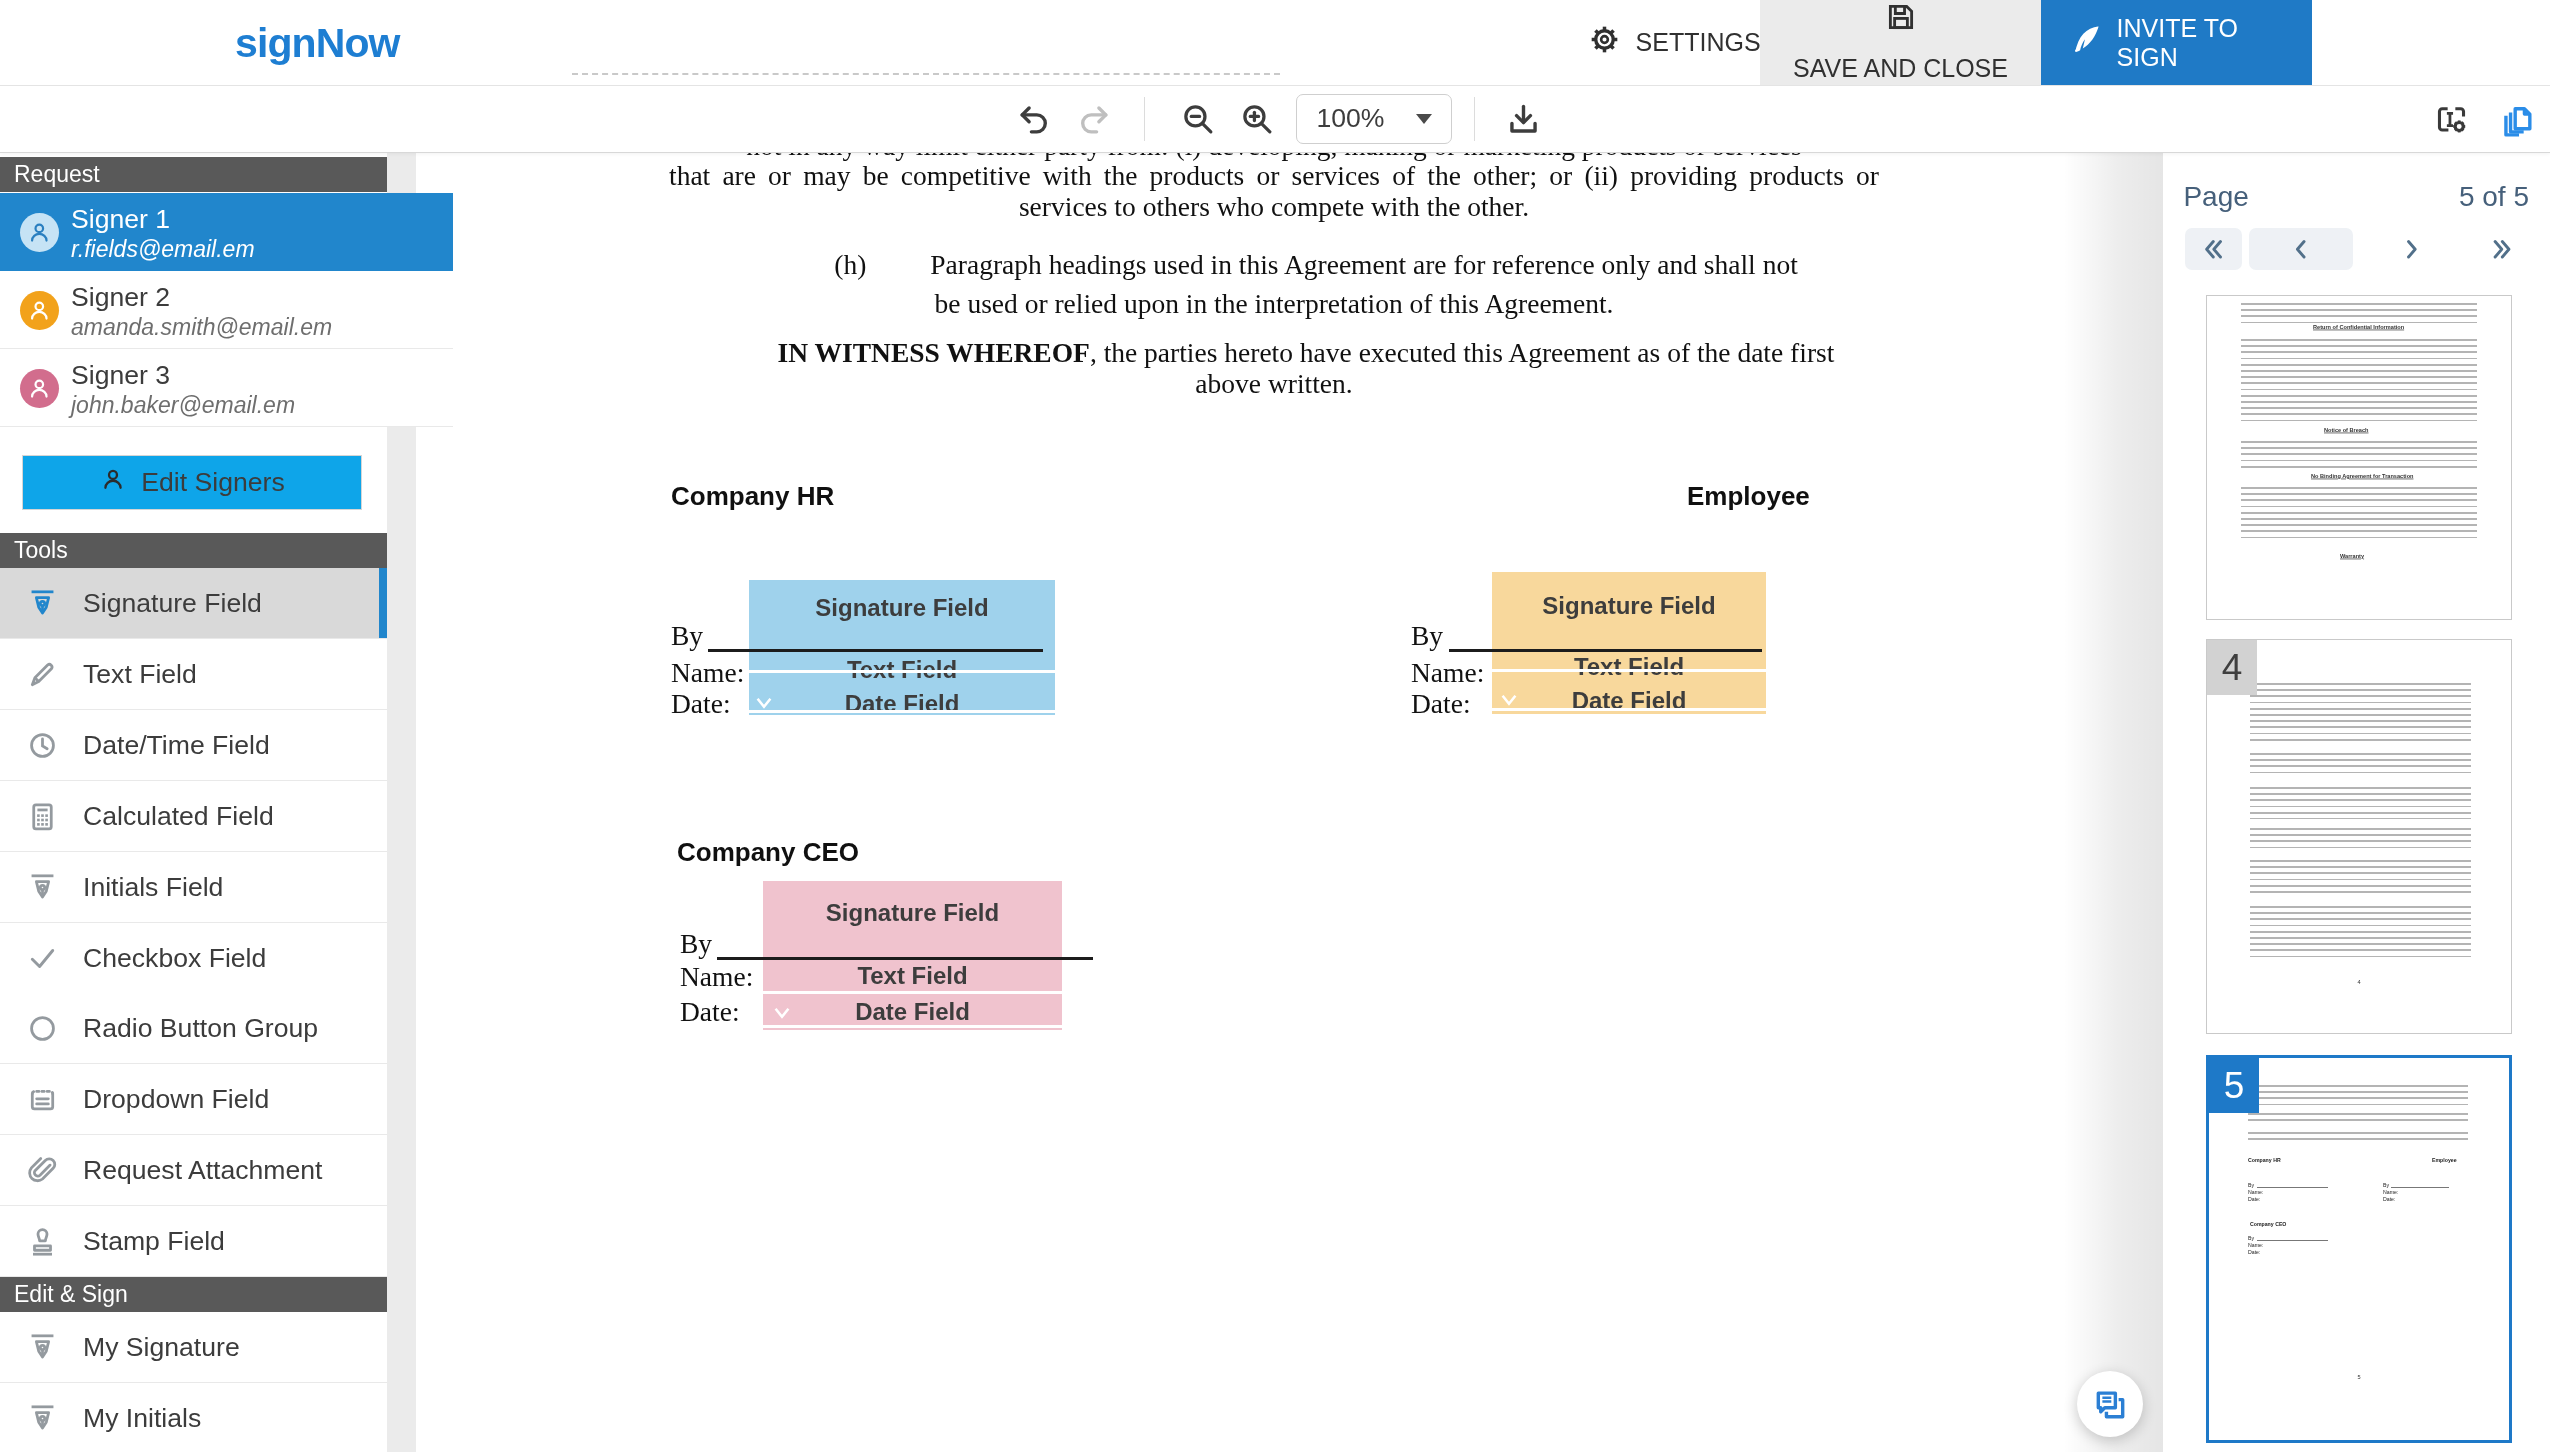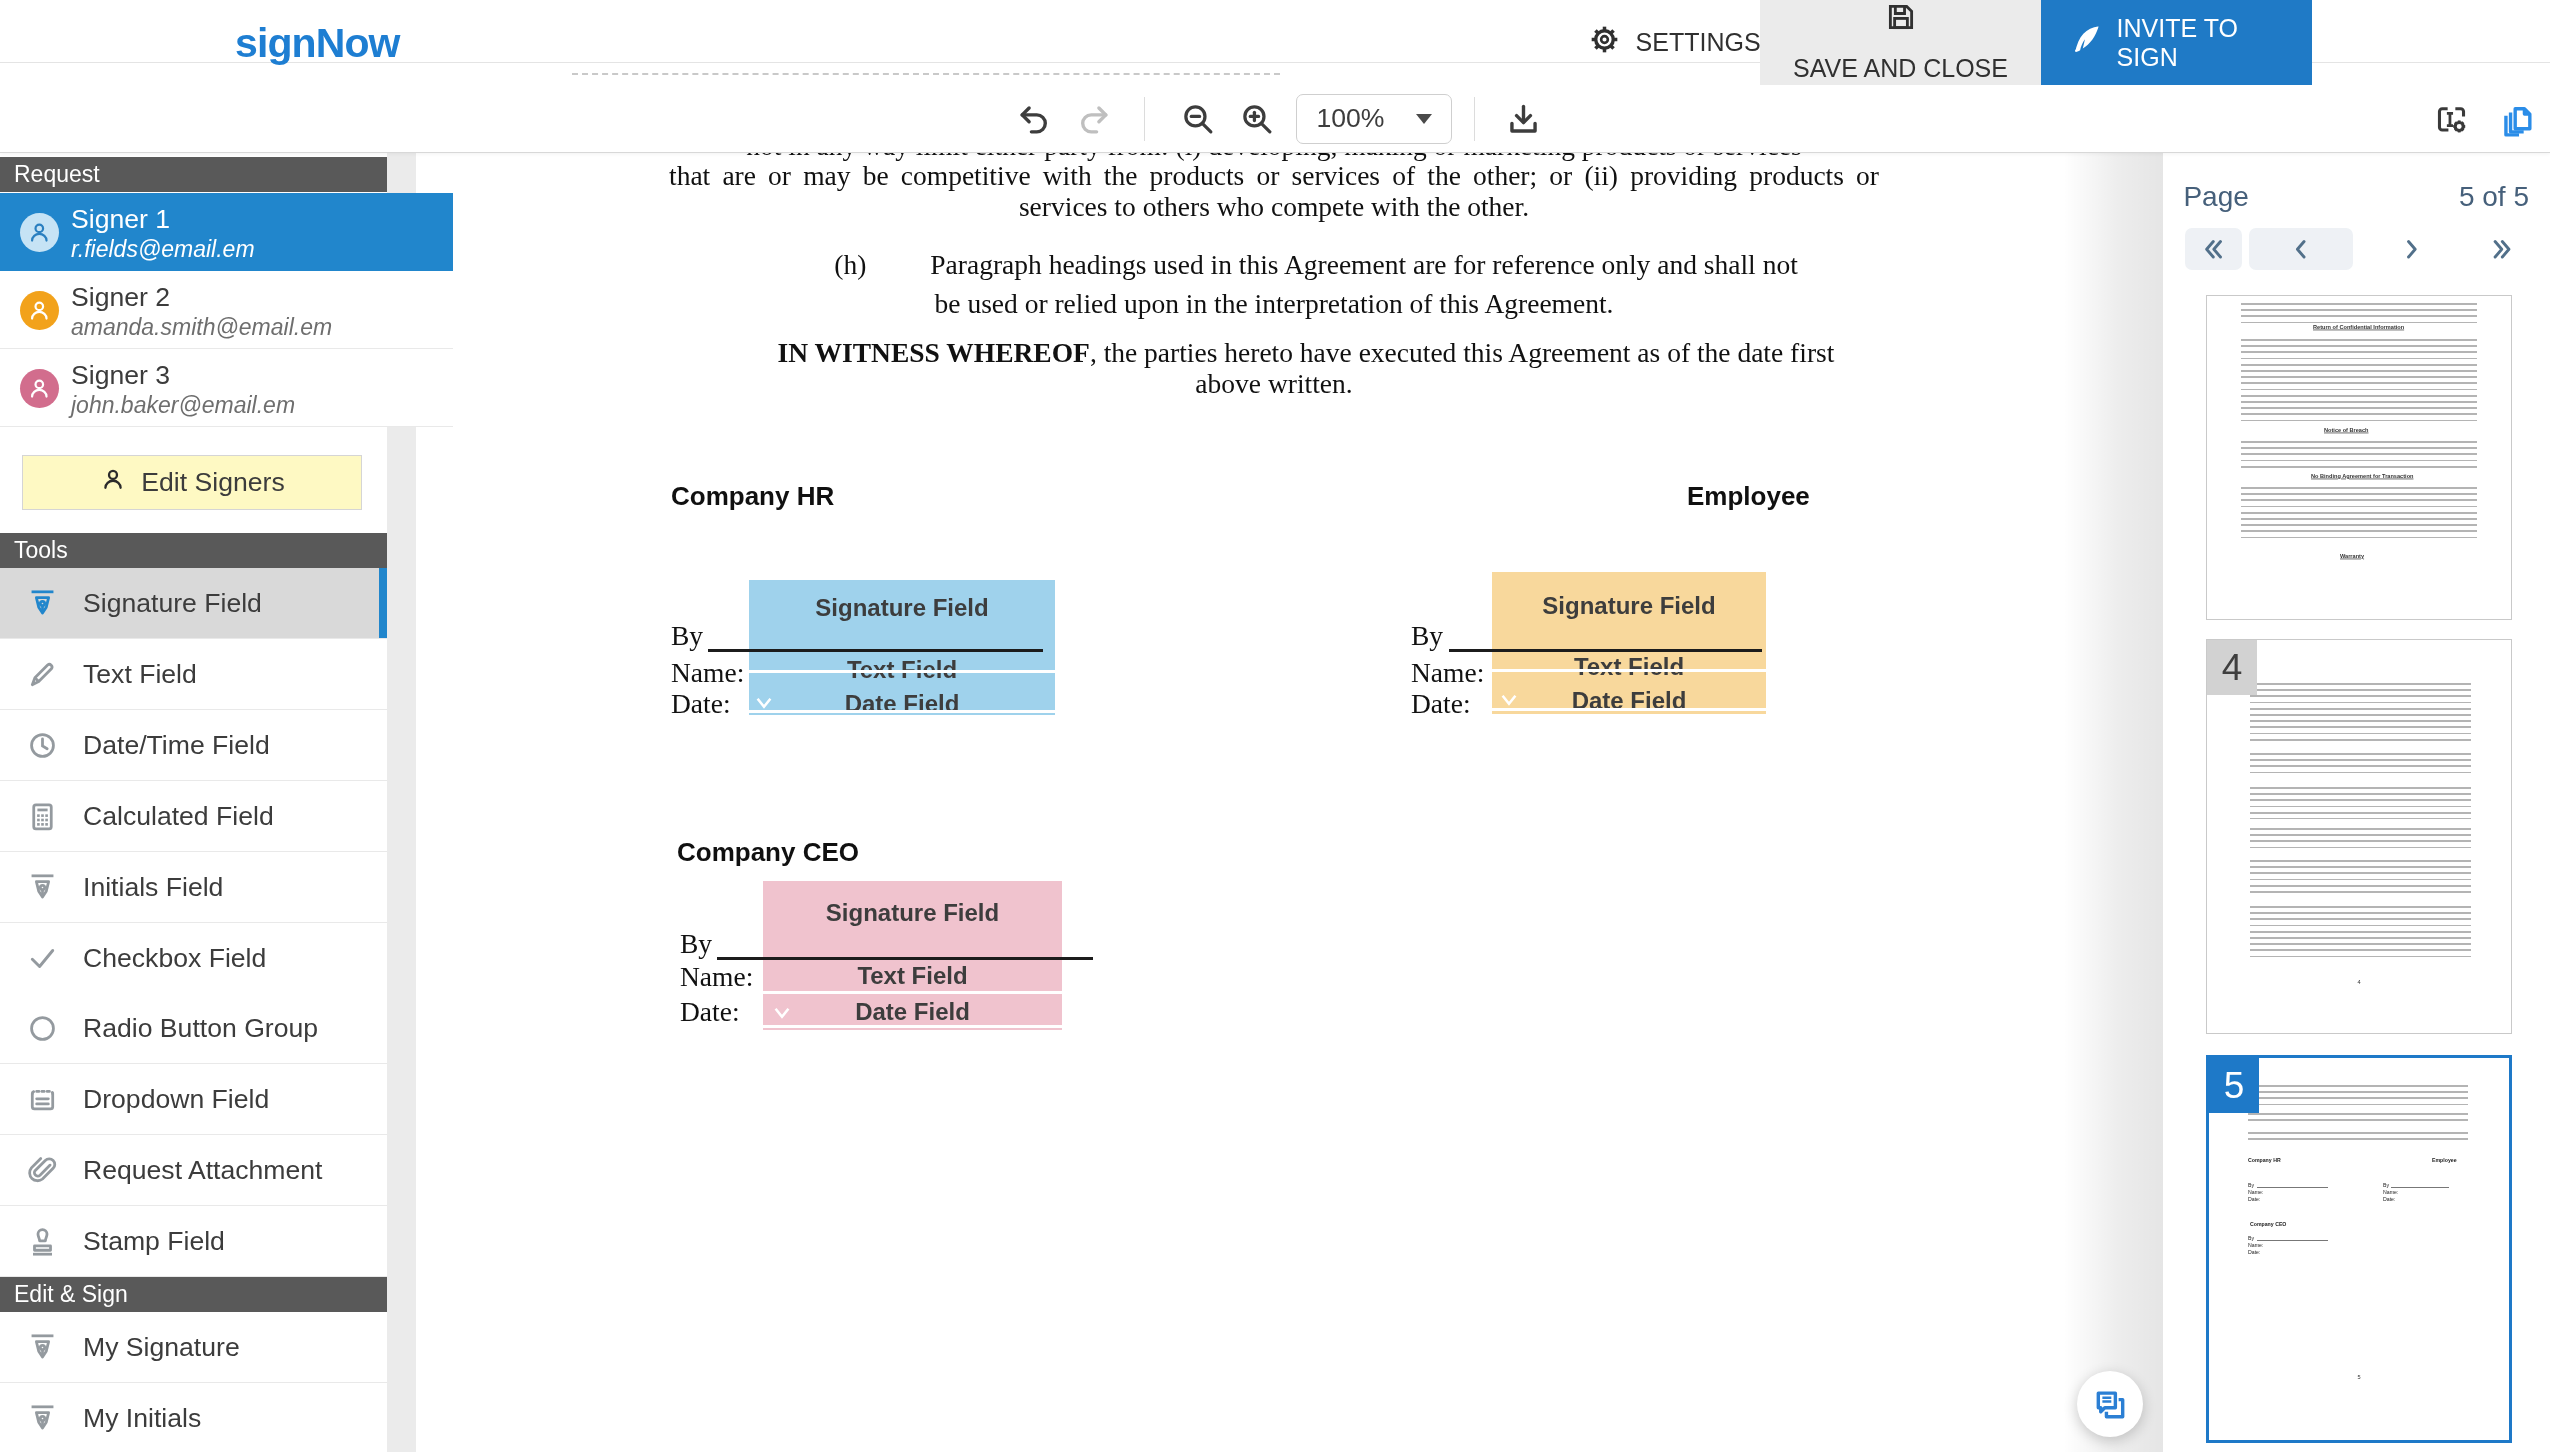--- a/index.html
+++ b/index.html
@@ -1,21 +1,21 @@
 <!DOCTYPE html>
 <html style="font-size:14px"><head>
 <meta charset="utf-8">
 <style>
   * { margin:0; padding:0; box-sizing:border-box; }
   html,body { background:#fff; }
   #app { position:relative; width:2550px; height:1452px; background:#fff;
          font-family:"Liberation Sans", sans-serif; overflow:hidden; color:#3c3c3c; }
 
   
-  .topbar { position:absolute; left:0; top:0; width:2550px; height:63px; background:#fff;
+  .topbar { position:absolute; left:0; top:0; width:2550px; height:86px; background:#fff;
             border-bottom:0.9px solid #e4e4e4; z-index:30;padding-left:40px; }
   .logo { position:absolute; left:235px; top:19.5px; font-size:41px; font-weight:bold;
           color:#1e7ed2; letter-spacing:-0.9px; }
   .doc-title { position:absolute; left:572px; top:23px; width:708px; font-size:30px; color:#8f8f8f;
                white-space:nowrap; }
   .title-dash { position:absolute; left:572px; top:73px; width:708px; border-top:2.7px dashed #c9c9c9; }
   .top-btn { position:absolute; top:0; height:85px; display:flex; align-items:center; gap:14px;
              font-size:25px; color:#303030; cursor:pointer; padding:0 26.6px; }
   .btn-settings { left:1560px; }
   .btn-save { left:1760px; width:281px; background:#ebebeb;flex-direction:column; }
@@ -39,21 +39,21 @@
              font-size:23px; display:flex; align-items:center; padding-left:14px; }
   .srow { position:absolute; left:0; width:453px; height:78px; border-bottom:0.9px solid #e9e9e9;
           cursor:pointer; background:#fff; }
   .srow.sel { background:#2186cc; border-bottom:none; }
   .avatar { position:absolute; left:19.5px; top:19.5px; width:39px; height:39px; border-radius:50%;
             display:flex; align-items:center; justify-content:center; }
   .sname { position:absolute; left:71px; top:10.6px; font-size:26.6px; color:#3c3c3c; }
   .smail { position:absolute; left:71px; top:43px; font-size:23px; font-style:italic; color:#6e6e6e; }
   .srow.sel .sname, .srow.sel .smail { color:#fff; }
   .edit-btn { position:absolute; left:22px; top:302px; width:340px; height:55px; border:0.9px solid #d5d5d5;
-              background:#fef9c3; display:flex; align-items:center; justify-content:center; gap:14px;
+              background:#0ea5e9; display:flex; align-items:center; justify-content:center; gap:14px;
               font-size:26.6px; color:#3c3c3c; cursor:pointer; }
   .trow { position:absolute; left:0; width:387px; height:71px; border-bottom:0.9px solid #e9e9e9;
           display:flex; align-items:center; gap:23px; padding-left:25px; font-size:26.6px; color:#3c3c3c;
           cursor:pointer; background:#fff; }
   .trow.sel { background:#d9d9d9; }
   .trow.sel::after { content:""; position:absolute; right:0; top:0; width:8px; height:100%; background:#2186cc; }
   .ticon { width:35px; height:35px; flex:0 0 35px; }
 
   
   .docarea { position:absolute; left:416px; top:153px; width:1747px; height:1299px; background:#fff;

